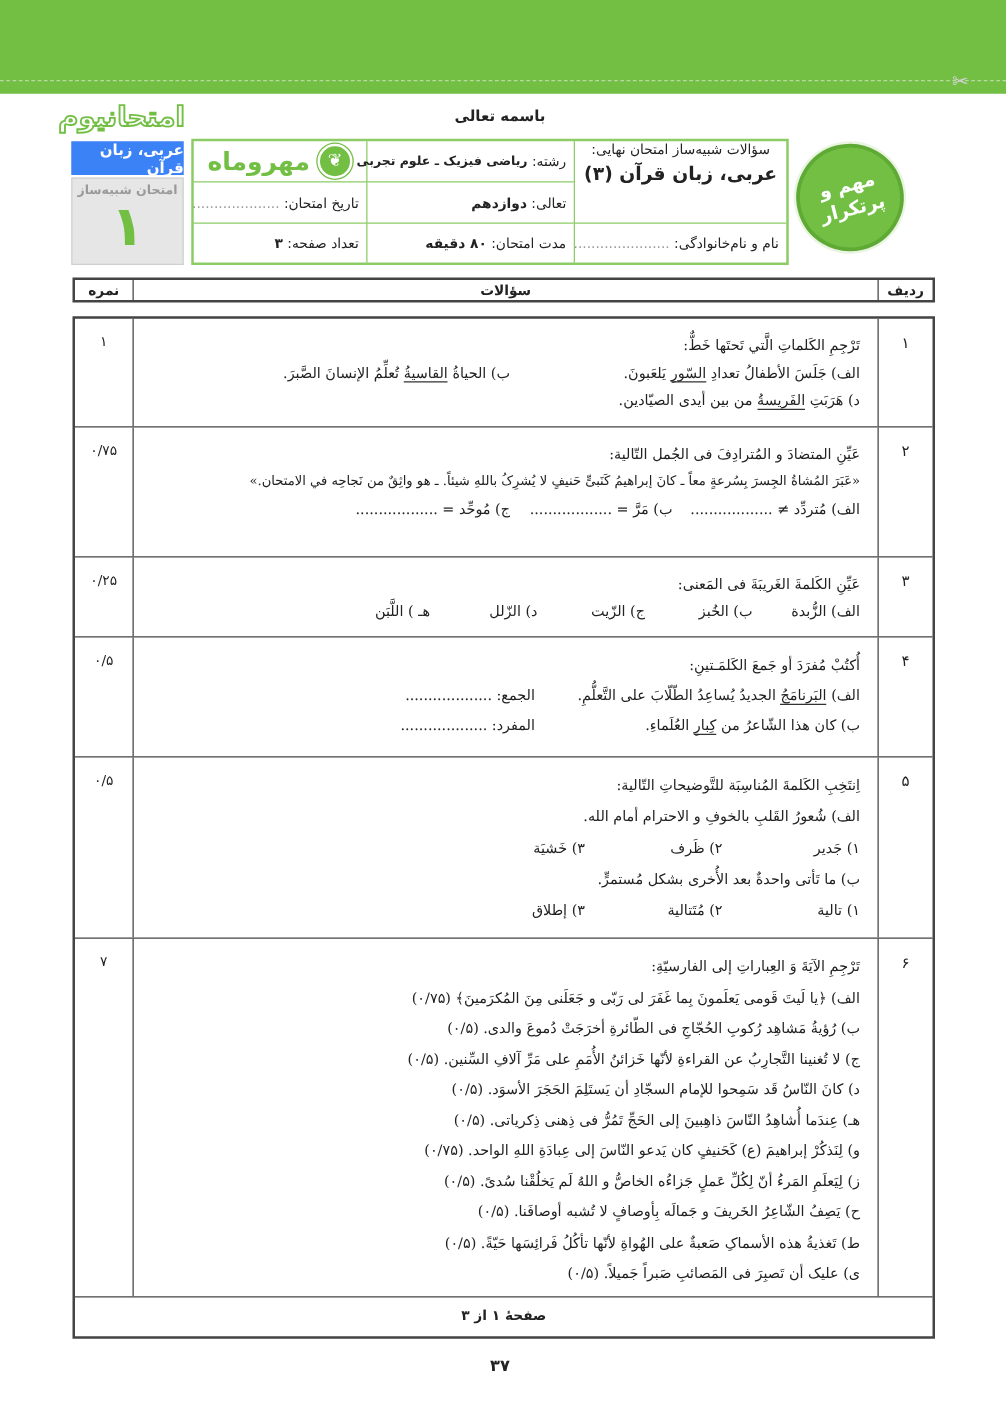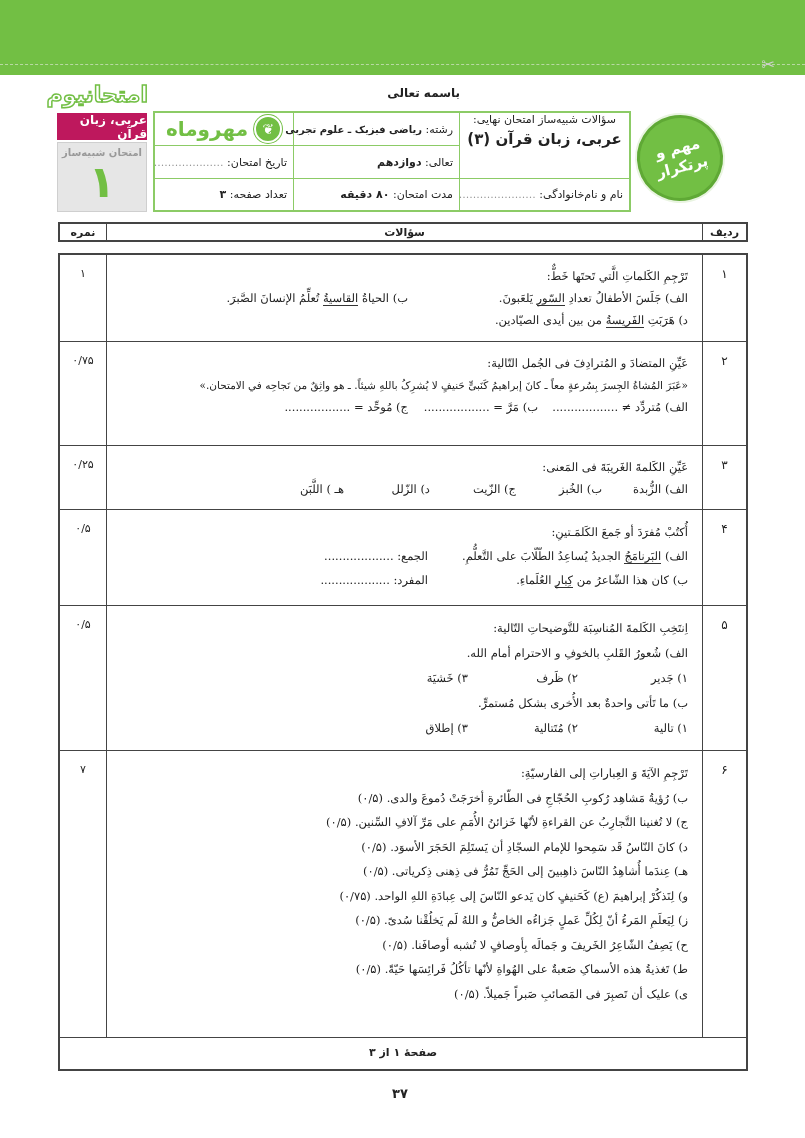--- a/index.html
+++ b/index.html
@@ -3,25 +3,25 @@
 <meta charset="utf-8">
 <style>
   * { box-sizing: border-box; margin: 0; padding: 0; }
   html, body { width: 805px; height: 1138px; background: #ffffff; overflow: hidden; }
   body { font-family: "DejaVu Sans", sans-serif; color: #222; position: relative; }
 
   .top-band { position: absolute; left: 0; top: 0; width: 805px; height: 75px; background: #72bf44; }
   .cut-line { position: absolute; left: 0; top: 64px; width: 805px; border-top: 1.5px dashed #b8d9a2; }
   .scissors { position: absolute; right: 30px; top: 55px; font-size: 16px; color: #d0d0d0; }
 
-  .basmala { position: absolute; left: 340px; top: 86px; width: 120px; text-align: right; font-size: 12px; font-weight: bold; direction: rtl; }
+  .basmala { position: absolute; left: 340px; top: 86px; width: 120px; text-align: center; font-size: 12px; font-weight: bold; direction: rtl; }
 
   
   .brand-title { position: absolute; left: 56px; top: 82px; width: 92px; text-align: center; font-size: 22px; font-weight: bold; color: #fff; -webkit-text-stroke: 1.5px #72bf44; letter-spacing: -0.5px; direction: rtl; }
-  .subject-tag { position: absolute; left: 57px; top: 113px; width: 90px; height: 27px; background: #be185d; color: #fff; font-size: 12px; font-weight: bold; display: flex; align-items: center; justify-content: center; direction: rtl; }
+  .subject-tag { position: absolute; left: 57px; top: 113px; width: 90px; height: 27px; background: #3b82f6; color: #fff; font-size: 12px; font-weight: bold; display: flex; align-items: center; justify-content: center; direction: rtl; }
   .sim-box { position: absolute; left: 57px; top: 142px; width: 90px; height: 70px; background: #e6e6e6; border: 1px solid #cfcfcf; text-align: center; direction: rtl; }
   .sim-box .sim-label { font-size: 10px; color: #999; font-weight: bold; margin-top: 4px; }
   .sim-box .sim-num { font-size: 44px; font-weight: bold; color: #72bf44; line-height: 48px; }
 
   
   .info-grid { position: absolute; left: 153px; top: 111px; width: 478px; height: 101px; border: 2px solid #8ccb66; direction: rtl; }
   .info-grid .cell { position: absolute; border-left: 1px solid #8ccb66; border-bottom: 1px solid #8ccb66; font-size: 11px; display: flex; align-items: center; padding: 0 6px; white-space: nowrap; }
   .bold { font-weight: bold; }
   .logo { display: flex; align-items: center; justify-content: center; gap: 6px; }
   .logo-circle { width: 28px; height: 28px; border-radius: 50%; background: #72bf44; border: 2px solid #fff; box-shadow: 0 0 0 1px #72bf44; display: flex; align-items: center; justify-content: center; color: #fff; font-size: 14px; }
@@ -187,20 +187,21 @@
         <span>۳) إطلاق</span>
       </div>
     </div>
     <div class="score">۰/۵</div>
   </div>
 
   <div class="qrow" style="top:496px;height:287px;">
     <div class="num">۶</div>
     <div class="body" style="line-height:24.5px;">
       <div class="line">تَرْجِمِ الآیَةَ وَ العِباراتِ إلی الفارسیّةِ:</div>
+      <div class="line">الف) ﴿یا لَیتَ قَومی یَعلَمونَ بِما غَفَرَ لی رَبّی و جَعَلَنی مِنَ المُکرَمینَ﴾ (۰/۷۵)</div>
       <div class="line">ب) رُؤیةُ مَشاهِد رُکوبِ الحُجّاجِ فی الطّائرةِ أخرَجَتْ دُموعَ والدی. (۰/۵)</div>
       <div class="line">ج) لا تُغنینا التَّجارِبُ عن القراءةِ لأنّها خَزائنُ الأُمَمِ علی مَرِّ آلافِ السِّنین. (۰/۵)</div>
       <div class="line">د) کانَ النّاسُ قَد سَمِحوا للإمام السجّادِ أن یَستَلِمَ الحَجَرَ الأسوَد. (۰/۵)</div>
       <div class="line">هـ) عِندَما أُشاهِدُ النّاسَ ذاهِبینَ إلی الحَجِّ تَمُرُّ فی ذِهنی ذِکریاتی. (۰/۵)</div>
       <div class="line">و) لِنَذکُرْ إبراهیمَ (ع) کَحَنیفٍ کان یَدعو النّاسَ إلی عِبادَةِ اللهِ الواحد. (۰/۷۵)</div>
       <div class="line">ز) لِیَعلَمِ المَرءُ أنّ لِکُلِّ عَملٍ جَزاءُه الخاصُّ و اللهُ لَم یَخلُقْنا سُدیً. (۰/۵)</div>
       <div class="line">ح) یَصِفُ الشّاعِرُ الخَریفَ و جَمالَه بِأوصافٍ لا تُشبه أوصافَنا. (۰/۵)</div>
       <div class="line">ط) تَغذیةُ هذه الأسماکِ صَعبةٌ علی الهُواةِ لأنّها تأکُلُ فَرائِسَها حَیّةً. (۰/۵)</div>
       <div class="line">ی) علیک أن تَصبِرَ فی المَصائبِ صَبراً جَمیلاً. (۰/۵)</div>
     </div>

